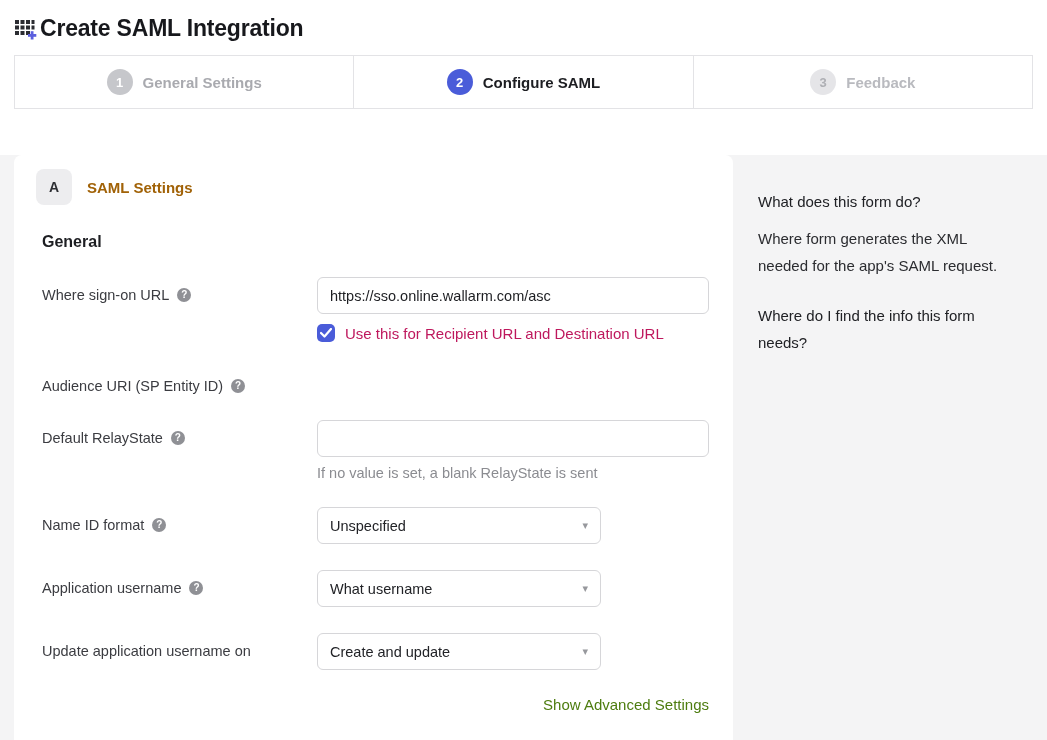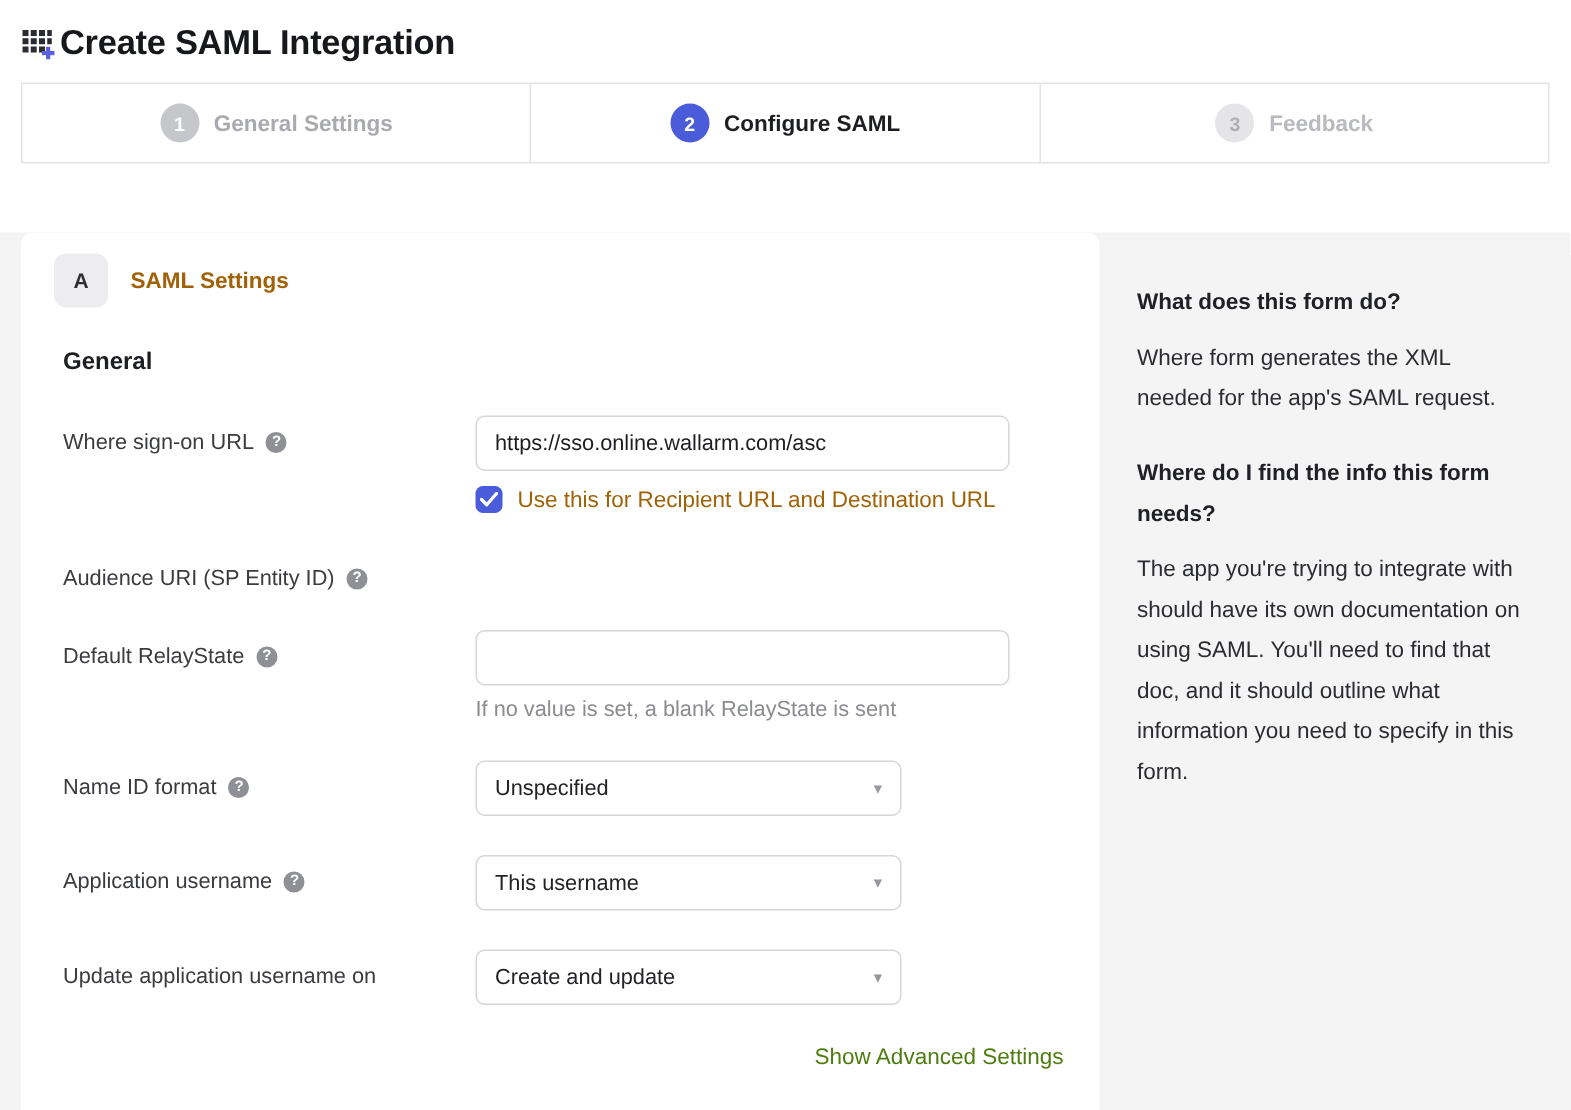--- a/index.html
+++ b/index.html
@@ -84,55 +84,55 @@
     font-size: 14.5px; color: #3b3c41;
   }
   .help-icon {
     width: 14px; height: 14px; border-radius: 50%;
     background: #8f9095; color: #ffffff;
     font-size: 10px; font-weight: 700; line-height: 14px;
     text-align: center; flex: 0 0 auto;
     cursor: pointer;
   }
   .text-input {
-    width: 356px; height: 37px;
+    width: 392px; height: 37px;
     border: 1px solid #d6d6d9; border-radius: 6px;
     padding: 0 12px;
     font-family: "Liberation Sans", "DejaVu Sans", sans-serif;
     font-size: 14.5px; color: #1d1e22;
     background: #ffffff;
     outline: none;
   }
   .checkbox-row { margin-top: 10px; display: flex; align-items: center; gap: 10px; }
   .checkbox {
     width: 18px; height: 18px; border-radius: 5px;
     background: #4a5cd9;
     display: flex; align-items: center; justify-content: center;
     cursor: pointer; flex: 0 0 auto;
   }
-  .checkbox-label { font-size: 15px; color: #a16207; }
+  .checkbox-label { font-size: 15px; color: #be185d; }
   .hint { margin-top: 8px; font-size: 14.5px; color: #8b8c91; }
 
   .select {
     width: 284px; height: 37px;
     border: 1px solid #d6d6d9; border-radius: 6px;
     background: #ffffff;
     display: flex; align-items: center; justify-content: space-between;
     padding: 0 12px;
     font-size: 14.5px; color: #222327;
     cursor: pointer;
   }
   .caret { color: #97989d; font-size: 11px; }
 
   .advanced-row { width: 667px; text-align: right; margin-top: 16px; }
   .advanced-link { font-size: 15px; color: #4d7c0f; text-decoration: none; cursor: pointer; }
 
   
   .help-sidebar { width: 256px; margin-left: 25px; padding-top: 34px; }
-  .help-sidebar h3 { font-size: 15px; font-weight: 700; color: #202125; line-height: 1.75; margin-bottom: 10px; }
+  .help-sidebar h3 { font-size: 15px; font-weight: 400; color: #202125; line-height: 1.75; margin-bottom: 10px; }
   .help-sidebar p { font-size: 15px; color: #2b2c30; line-height: 1.8; margin-bottom: 24px; }
 </style>
 </head>
 <body>
 
 <div class="header">
   <svg class="app-icon" viewBox="0 0 24 24">
     <g fill="#2b2c31">
       <rect x="1" y="3" width="4" height="4"></rect>
         <rect x="6.5" y="3" width="4" height="4"></rect>
@@ -228,21 +228,21 @@
           <span class="caret">▾</span>
         </div>
       </div>
 
       <div class="row">
         <div class="lbl-col">
           <span>Application username</span>
           <span class="help-icon">?</span>
         </div>
         <div class="select">
-          <span>This username</span>
+          <span>What username</span>
           <span class="caret">▾</span>
         </div>
       </div>
 
       <div class="row">
         <div class="lbl-col">
           <span>Update application username on</span>
         </div>
         <div class="select">
           <span>Create and update</span>
@@ -254,16 +254,15 @@
         <a class="advanced-link">Show Advanced Settings</a>
       </div>
 
     </div>
   </div>
 
   <div class="help-sidebar">
     <h3>What does this form do?</h3>
     <p>Where form generates the XML needed for the app's SAML request.</p>
     <h3>Where do I find the info this form needs?</h3>
-    <p>The app you're trying to integrate with should have its own documentation on using SAML. You'll need to find that doc, and it should outline what information you need to specify in this form.</p>
   </div>
 
 </div>
 
 </body></html>

